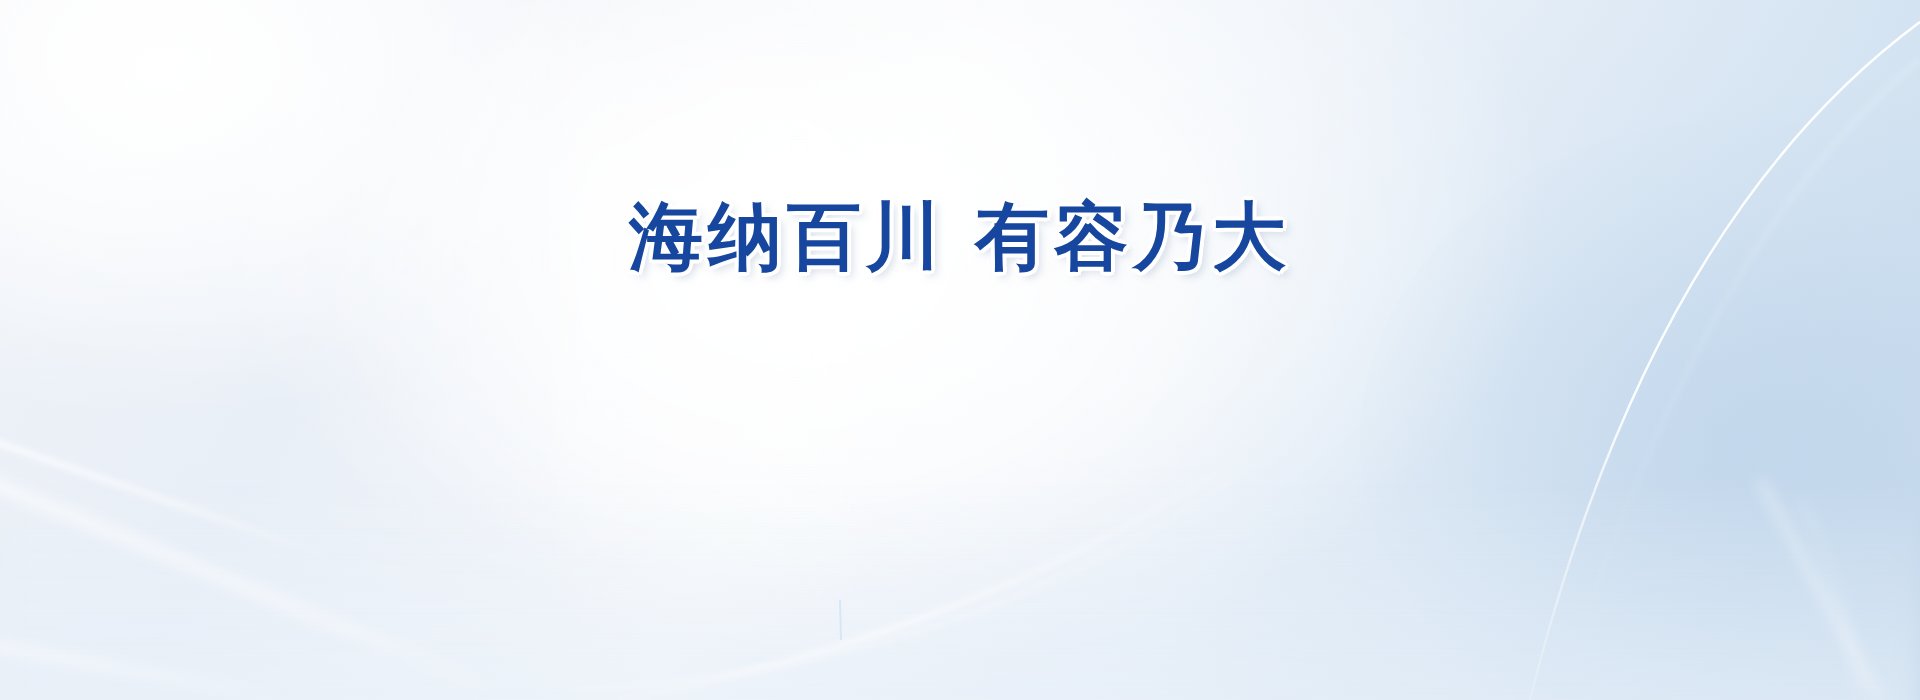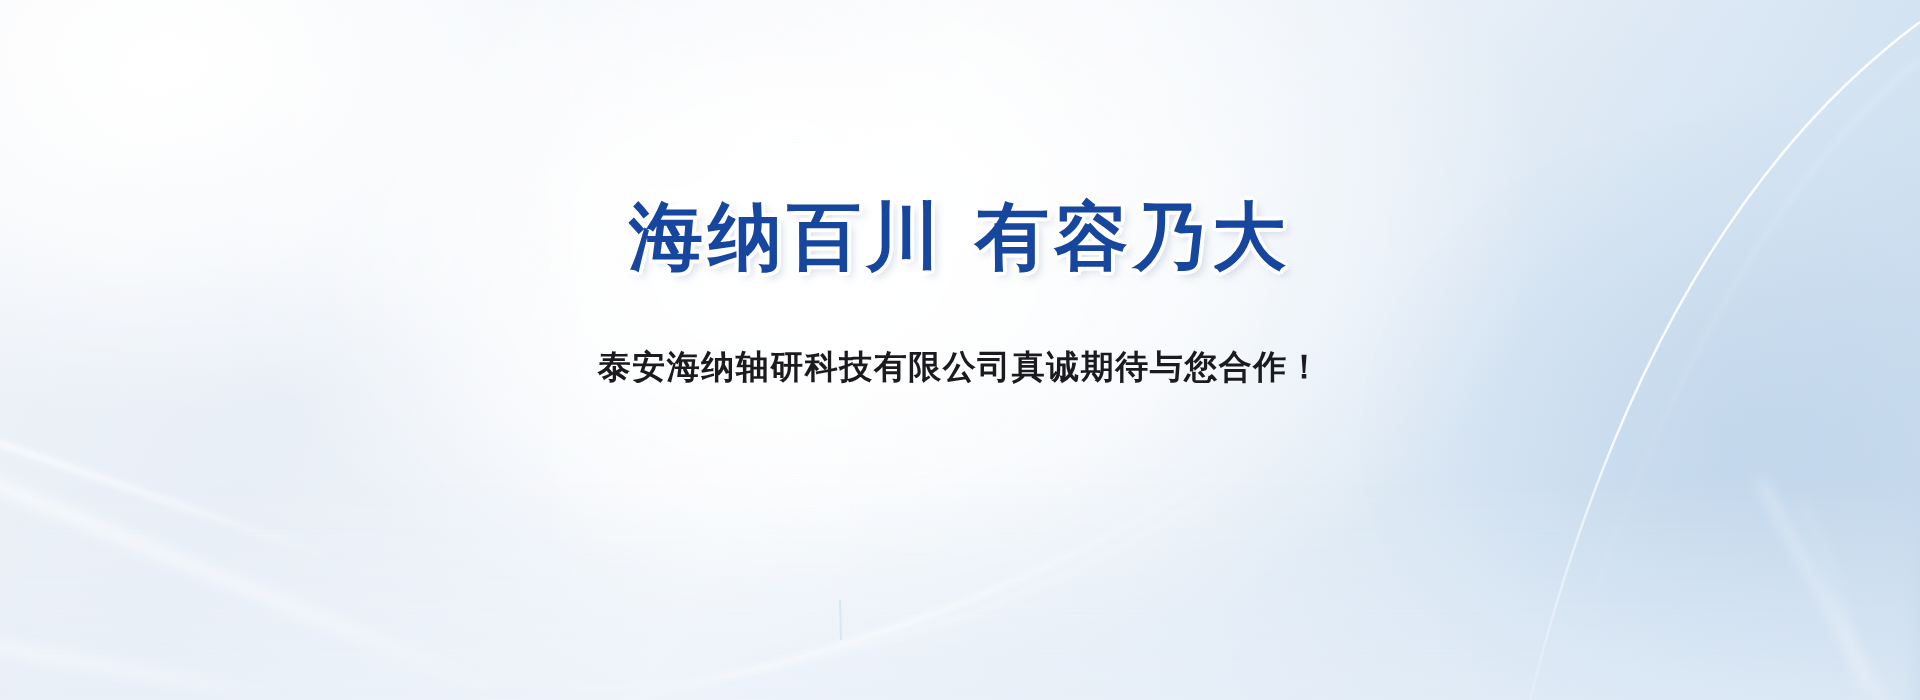--- a/index.html
+++ b/index.html
@@ -166,17 +166,16 @@
     <path d="M1800,500 C1830,560 1850,620 1860,700" stroke="#ffffff" stroke-opacity="0.3" stroke-width="4" fill="none" filter="url(#softblur2)"></path>
 
     <path d="M840,600 L841,640" stroke="#cfe4f2" stroke-opacity="0.8" stroke-width="2" fill="none"></path>
   </svg>
 
   <div class="content">
     <div class="headline">
       <span>海纳百川</span><span class="gap"></span><span>有容乃大</span>
     </div>
 
-    <div class="subtitle-cn">泰安海纳轴研科技有限公司真诚期待与您合作！</div>
 
   </div>
 
 </div>
 
 </body></html>

